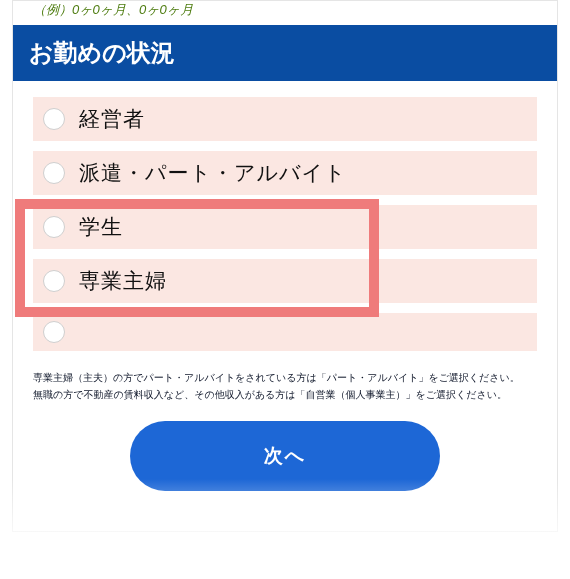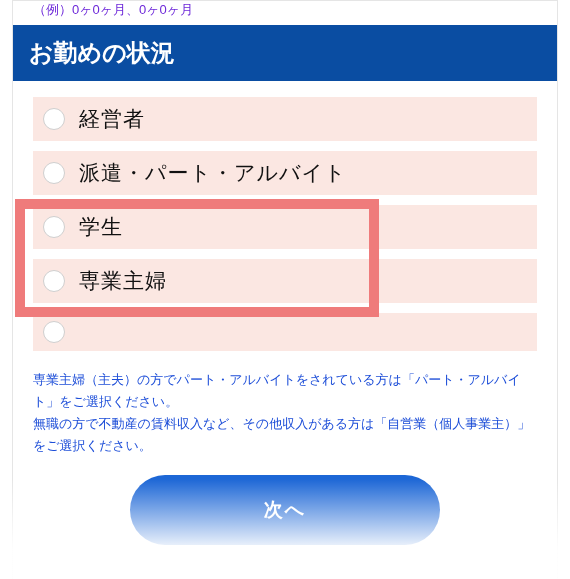--- a/index.html
+++ b/index.html
@@ -11,23 +11,24 @@
       overflow: hidden;
       position: relative;
     }
     .page {
       border: 1px solid #e5e5e5;
       margin: 0 12px;
       padding: 0 0 40px 0;
       position: relative;
     }
     .prev-hint {
-      color: #6d28d9;
+      color: #4d7c0f;
       font-size: 13px;
       padding: 0 20px 6px;
+      font-style: italic;
     }
     .section-header {
       background: #0a4da2;
       color: #fff;
       font-size: 24px;
       font-weight: 700;
       padding: 12px 16px;
     }
     .options {
       padding: 16px 20px 4px;
@@ -58,22 +59,22 @@
     .highlight-box {
       position: absolute;
       border: 10px solid #ef7b7b;
       left: 2px;
       right: 178px;
       top: 118px;
       height: 118px;
       pointer-events: none;
     }
     .help-text {
-      color: #1d4ed8;
-      font-size: 13px;
+      color: #0f172a;
+      font-size: 10px;
       line-height: 1.7;
       padding: 4px 20px 0;
     }
     .next-btn-wrap {
       display: flex;
       justify-content: center;
       padding: 18px 0 0;
     }
     .next-btn {
       background: #1d67d6;

